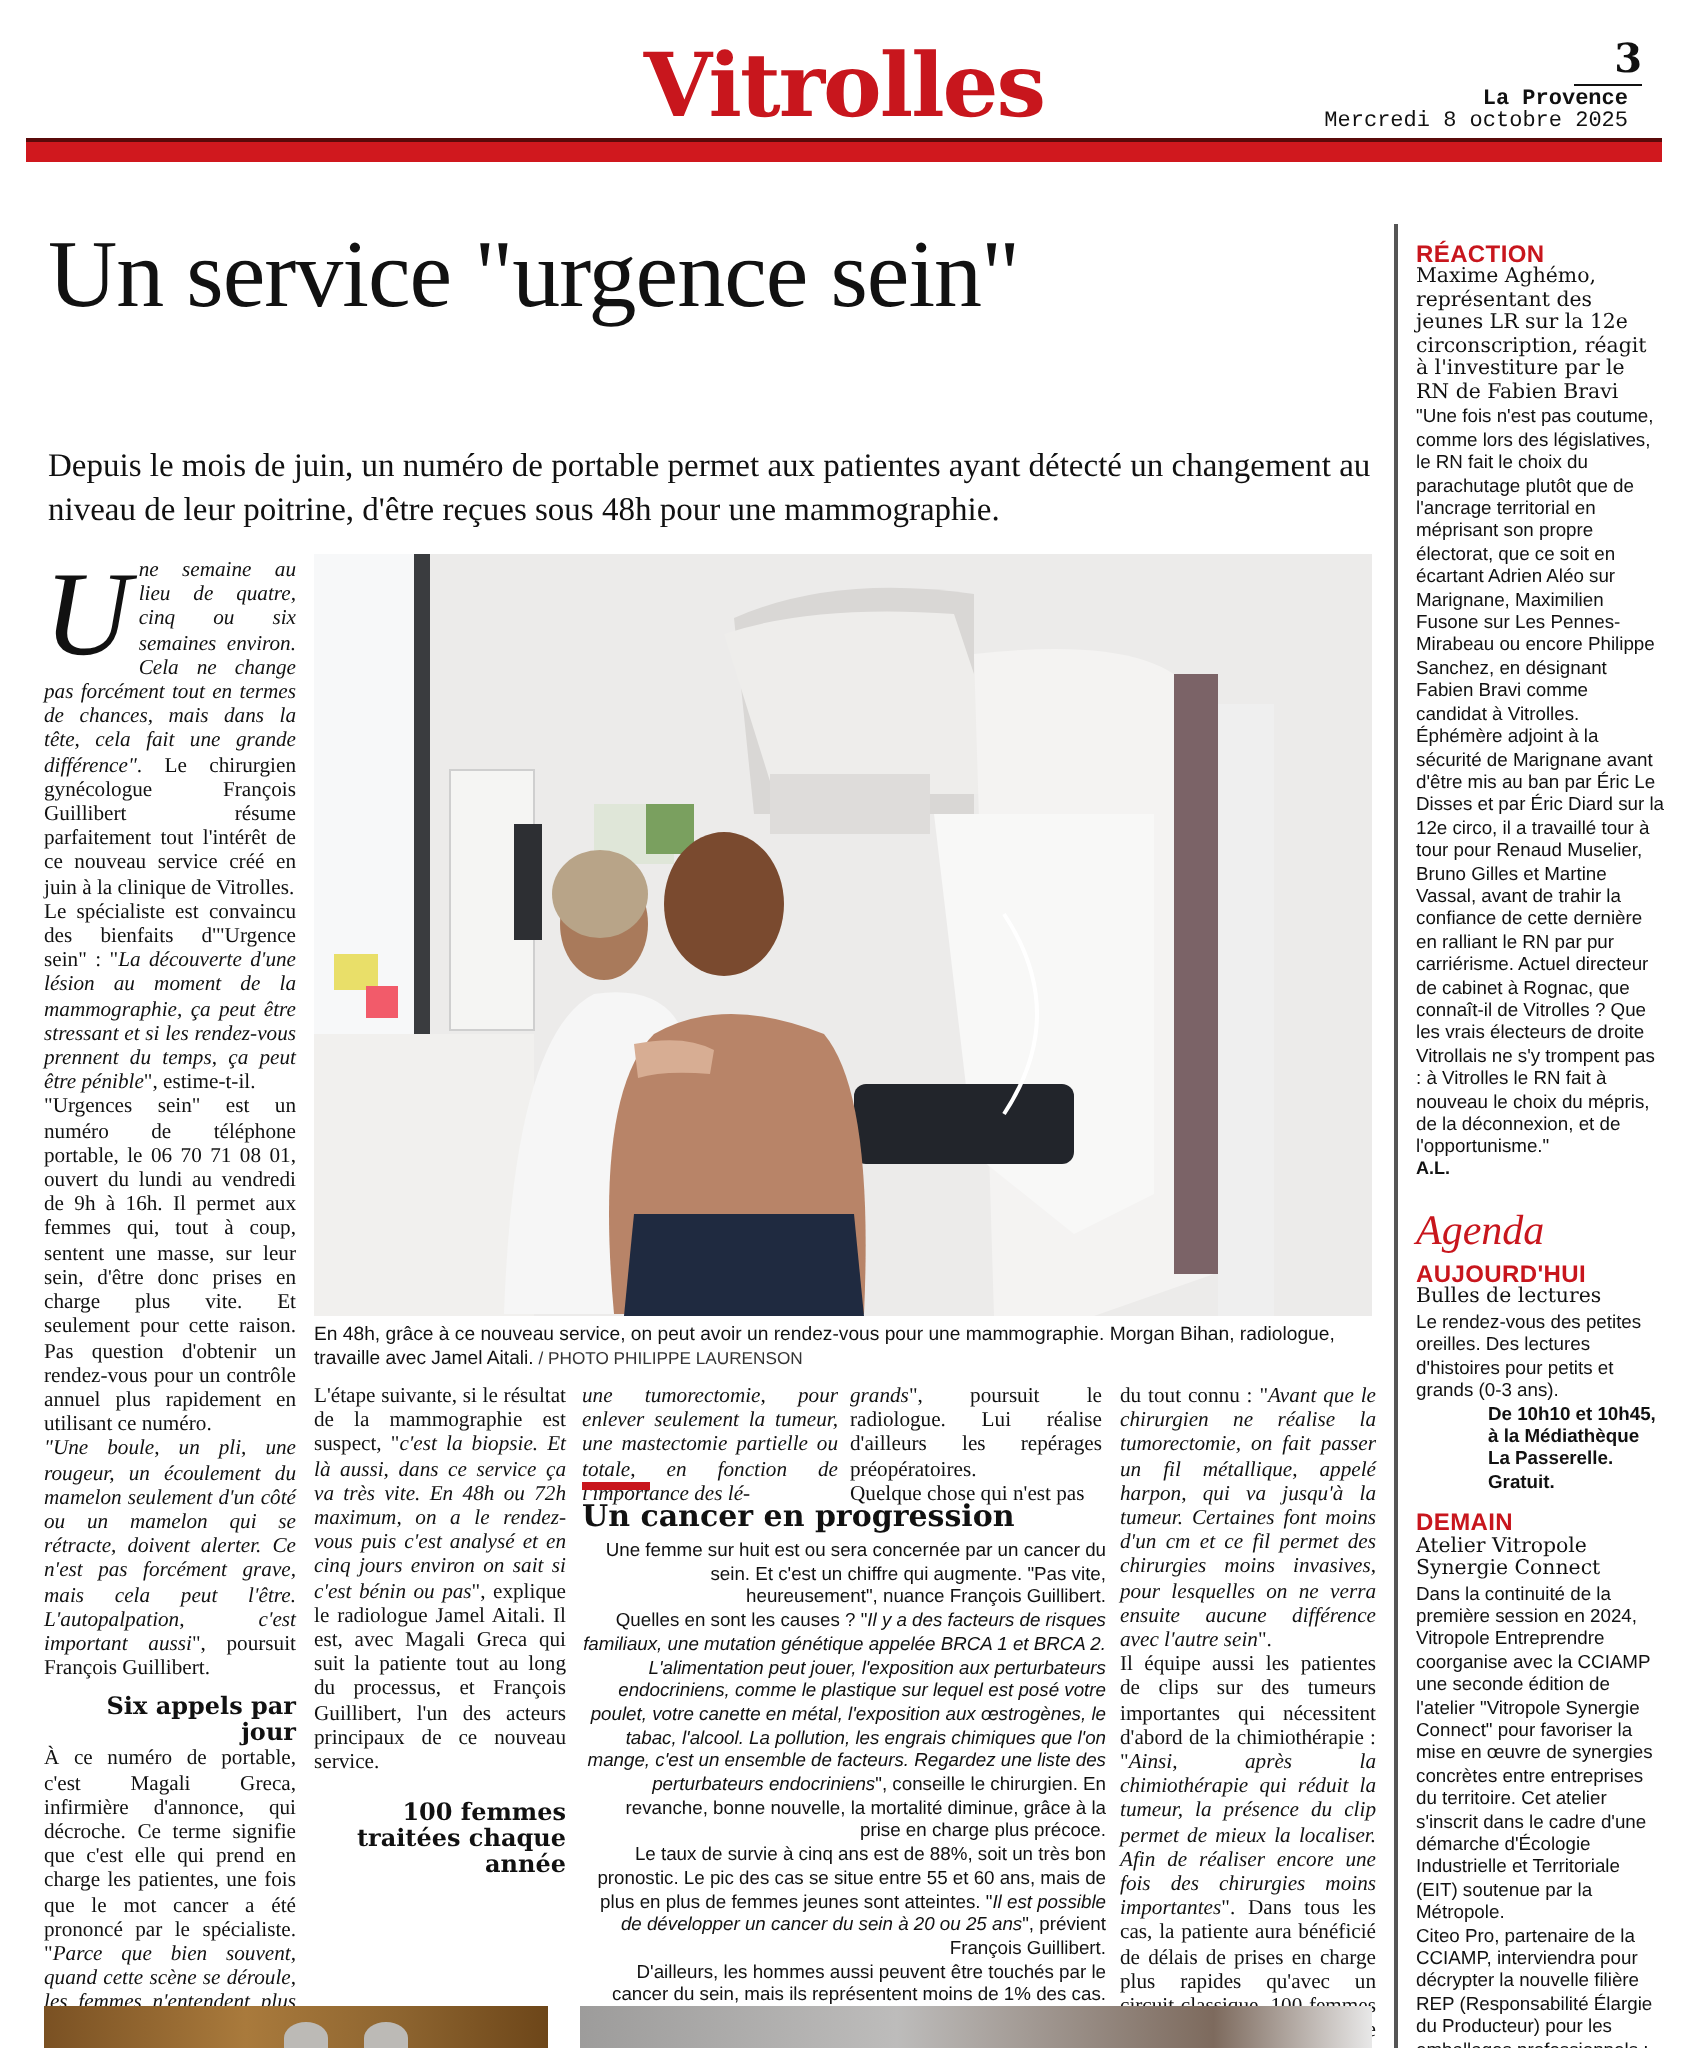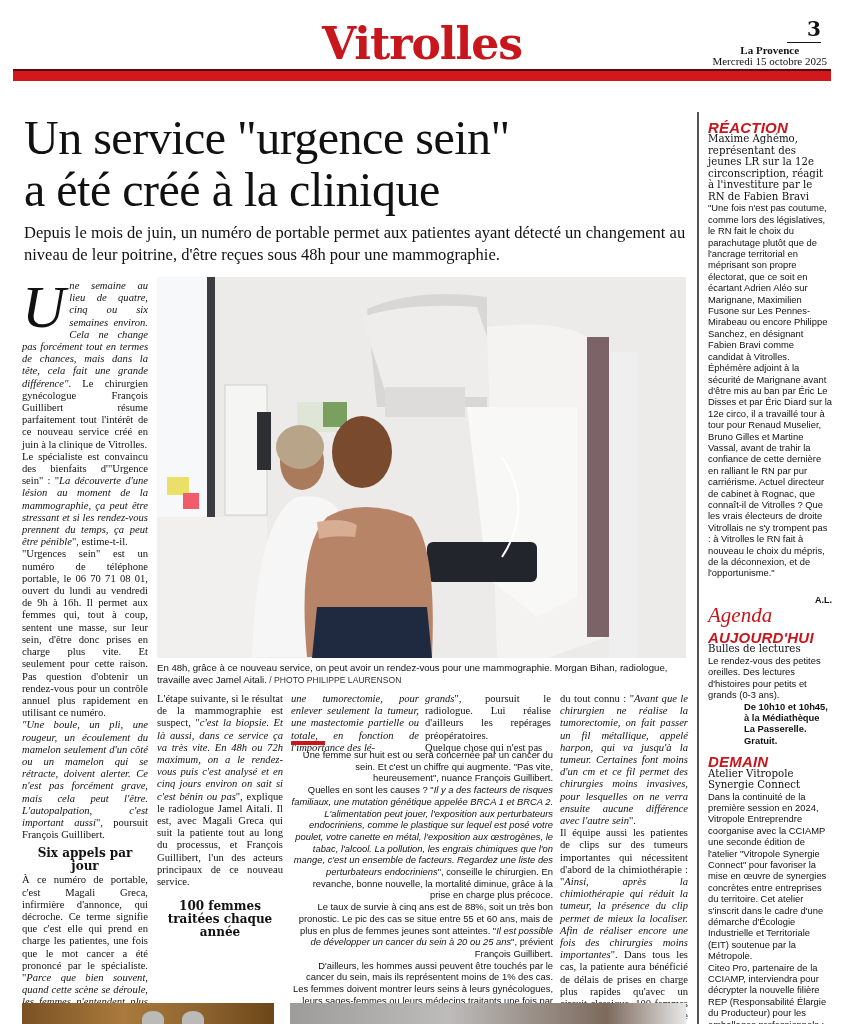--- a/index.html
+++ b/index.html
@@ -2,73 +2,72 @@
 <html><head>
 <meta charset="utf-8">
 <style>
   html,body{margin:0;padding:0;background:#fff;}
   body{width:844px;height:1024px;overflow:hidden;position:relative;font-family:"Liberation Serif",serif;color:#111;}
   .abs{position:absolute;}
   
   .mast-title{left:0;width:844px;top:18px;text-align:center;font-family:"DejaVu Serif",serif;font-weight:bold;font-size:44px;color:#c8161d;letter-spacing:-1px;line-height:52px;}
   .pageno{right:23px;top:18px;font-family:"DejaVu Serif",serif;font-weight:bold;font-size:20px;line-height:22px;text-align:right;}
   .pageno-rule{right:23px;top:42px;width:34px;border-top:1px solid #111;}
-  .pub{right:17px;top:45px;text-align:center;font-family:Liberation Serif, serif;font-size:11px;line-height:11px;}
+  .pub{right:30px;top:45px;text-align:right;font-family:Liberation Mono, monospace;font-size:11px;line-height:11px;}
   .pub b{font-size:11px;}
   .bar-dark{left:13px;top:69px;width:818px;height:2px;background:#5a0a0a;}
   .bar-red{left:13px;top:71px;width:818px;height:10px;background:#d0181e;}
   
   .headline{left:24px;top:112px;width:660px;font-family:"Liberation Serif",serif;font-size:48px;line-height:52px;color:#111;letter-spacing:-0.5px;}
   .deck{left:24px;top:222px;width:664px;font-family:"Liberation Serif",serif;font-size:16.5px;line-height:22px;}
   .vrule{left:697px;top:112px;width:2px;height:912px;background:#555;}
   
   .col{font-family:"Liberation Serif",serif;font-size:10.6px;line-height:12.2px;text-align:justify;hyphens:auto;}
   .col p{margin:0;}
   .col i{font-style:italic;}
-  .col h3{margin:6px 0 1px 0;font-family:"DejaVu Serif",serif;font-size:12px;line-height:13px;font-weight:bold;text-align:center;}
+  .col h3{margin:6px 0 1px 0;font-family:"DejaVu Serif",serif;font-size:12px;line-height:13px;font-weight:bold;text-align:right;}
   .dropcap{float:left;font-family:"Liberation Serif",serif;font-style:italic;font-size:60px;line-height:50px;margin:2px 4px 0 0;}
   
   .photo{left:157px;top:277px;width:529px;height:381px;overflow:hidden;background:#e9e6e4;}
   .caption{left:157px;top:662px;width:530px;font-family:"Liberation Sans",sans-serif;font-size:9.6px;line-height:11.5px;}
   .caption .credit{font-size:8.6px;color:#333;}
   
   .box{left:291px;top:741px;width:262px;}
   .box-accent{width:34px;height:4px;background:#c8161d;margin-bottom:4px;}
   .box h2{margin:0 0 2px 0;font-family:"DejaVu Serif",serif;font-size:15px;line-height:18px;font-weight:bold;}
   .box .txt{font-family:"Liberation Sans",sans-serif;font-size:9.4px;line-height:11.7px;}
   .box .txt p{margin:0;text-align:right;}
   
   .side{left:708px;width:124px;font-family:"Liberation Sans",sans-serif;font-size:9.4px;line-height:11.4px;color:#111;}
   .side-title{font-family:"Liberation Serif",serif;font-style:italic;font-size:21px;line-height:22px;color:#c8161d;}
-  .kicker{font-family:"Liberation Sans",sans-serif;font-weight:bold;font-size:15px;color:#c8161d;letter-spacing:0.2px;margin-top:6px;font-style:italic;}
+  .kicker{font-family:"Liberation Sans",sans-serif;font-weight:bold;font-size:12px;color:#c8161d;letter-spacing:0.2px;margin-top:6px;}
   .side h4{margin:0;font-family:"DejaVu Serif",serif;font-weight:normal;font-size:10.2px;line-height:11.5px;}
   .side p{margin:0;}
   .side .bold{font-weight:bold;margin-left:36px;}
-  .initials{text-align:right;font-weight:bold;font-size:9px;margin-top:16px;}
+  .initials{font-weight:bold;font-size:9px;margin-top:0;}
   
   .botphoto1{left:22px;top:1003px;width:252px;height:21px;background:linear-gradient(90deg,#7a5123,#a97a3c 40%,#8e6530 70%,#6d4619);}
   .botphoto2{left:290px;top:1003px;width:396px;height:21px;background:linear-gradient(90deg,#9d9c9b,#bdbcbb 40%,#7d6a5d 80%,#e8e8e8);}
   .lamp{position:absolute;width:22px;height:16px;border-radius:50% 50% 0 0;background:#bcbab6;top:8px;}
 </style>
 </head>
 <body>
 
 <div class="abs mast-title">Vitrolles</div>
 <div class="abs pageno">3</div>
 <div class="abs pageno-rule"></div>
 <div class="abs pub">
   <b>La Provence</b><br>
-  <span>Mercredi 15 octobre 2025</span>
+  <span>Mercredi 8 octobre 2025</span>
 </div>
 <div class="abs bar-dark"></div>
 <div class="abs bar-red"></div>
 
 <div class="abs headline">
   <div>Un service "urgence sein"</div>
-  <div>a été créé à la clinique</div>
 </div>
 <div class="abs deck">Depuis le mois de juin, un numéro de portable permet aux patientes ayant détecté un changement au niveau de leur poitrine, d'être reçues sous 48h pour une mammographie.</div>
 <div class="abs vrule"></div>
 
 <div class="abs col" style="left:22px;top:280px;width:126px;">
   <p><span class="dropcap">U</span><i>ne semaine au lieu de quatre, cinq ou six semaines environ. Cela ne change pas forcément tout en termes de chances, mais dans la tête, cela fait une grande différence"</i><span>. Le chirurgien gynécologue François Guillibert résume parfaitement tout l'intérêt de ce nouveau service créé en juin à la clinique de Vitrolles.</span></p>
   <p><span>Le spécialiste est convaincu des bienfaits d'"Urgence sein" : "</span><i>La découverte d'une lésion au moment de la mammographie, ça peut être stressant et si les rendez-vous prennent du temps, ça peut être pénible</i><span>", estime-t-il.</span></p>
   <p>"Urgences sein" est un numéro de téléphone portable, le 06 70 71 08 01, ouvert du lundi au vendredi de 9h à 16h. Il permet aux femmes qui, tout à coup, sentent une masse, sur leur sein, d'être donc prises en charge plus vite. Et seulement pour cette raison. Pas question d'obtenir un rendez-vous pour un contrôle annuel plus rapidement en utilisant ce numéro.</p>
   <p><i>"Une boule, un pli, une rougeur, un écoulement du mamelon seulement d'un côté ou un mamelon qui se rétracte, doivent alerter. Ce n'est pas forcément grave, mais cela peut l'être. L'autopalpation, c'est important aussi</i><span>", poursuit François Guillibert.</span></p>
   <h3>Six appels par jour</h3>
@@ -120,20 +119,21 @@
   <p><i>une tumorectomie, pour enlever seulement la tumeur, une mastectomie partielle ou totale, en fonction de l'importance des lé-</i></p>
 </div>
 
 <div class="abs col" style="left:425px;top:693px;width:126px;">
   <p><i>grands</i><span>", poursuit le radiologue. Lui réalise d'ailleurs les repérages préopératoires.</span></p>
   <p>Quelque chose qui n'est pas</p>
 </div>
 
 <div class="abs box">
   <div class="box-accent"></div>
+  <h2>Un cancer en progression</h2>
   <div class="txt">
     <p>Une femme sur huit est ou sera concernée par un cancer du sein. Et c'est un chiffre qui augmente. "Pas vite, heureusement", nuance François Guillibert.</p>
     <p><span>Quelles en sont les causes ? "</span><i>Il y a des facteurs de risques familiaux, une mutation génétique appelée BRCA 1 et BRCA 2. L'alimentation peut jouer, l'exposition aux perturbateurs endocriniens, comme le plastique sur lequel est posé votre poulet, votre canette en métal, l'exposition aux œstrogènes, le tabac, l'alcool. La pollution, les engrais chimiques que l'on mange, c'est un ensemble de facteurs. Regardez une liste des perturbateurs endocriniens</i><span>", conseille le chirurgien. En revanche, bonne nouvelle, la mortalité diminue, grâce à la prise en charge plus précoce.</span></p>
     <p><span>Le taux de survie à cinq ans est de 88%, soit un très bon pronostic. Le pic des cas se situe entre 55 et 60 ans, mais de plus en plus de femmes jeunes sont atteintes. "</span><i>Il est possible de développer un cancer du sein à 20 ou 25 ans</i><span>", prévient François Guillibert.</span></p>
     <p>D'ailleurs, les hommes aussi peuvent être touchés par le cancer du sein, mais ils représentent moins de 1% des cas. Les femmes doivent montrer leurs seins à leurs gynécologues, leurs sages-femmes ou leurs médecins traitants une fois par an, selon le site internet Ameli. Octobre rose met l'accent sur cette pathologie.</p>
   </div>
 
 </div>
 
 <div class="abs col" style="left:560px;top:693px;width:128px;">

